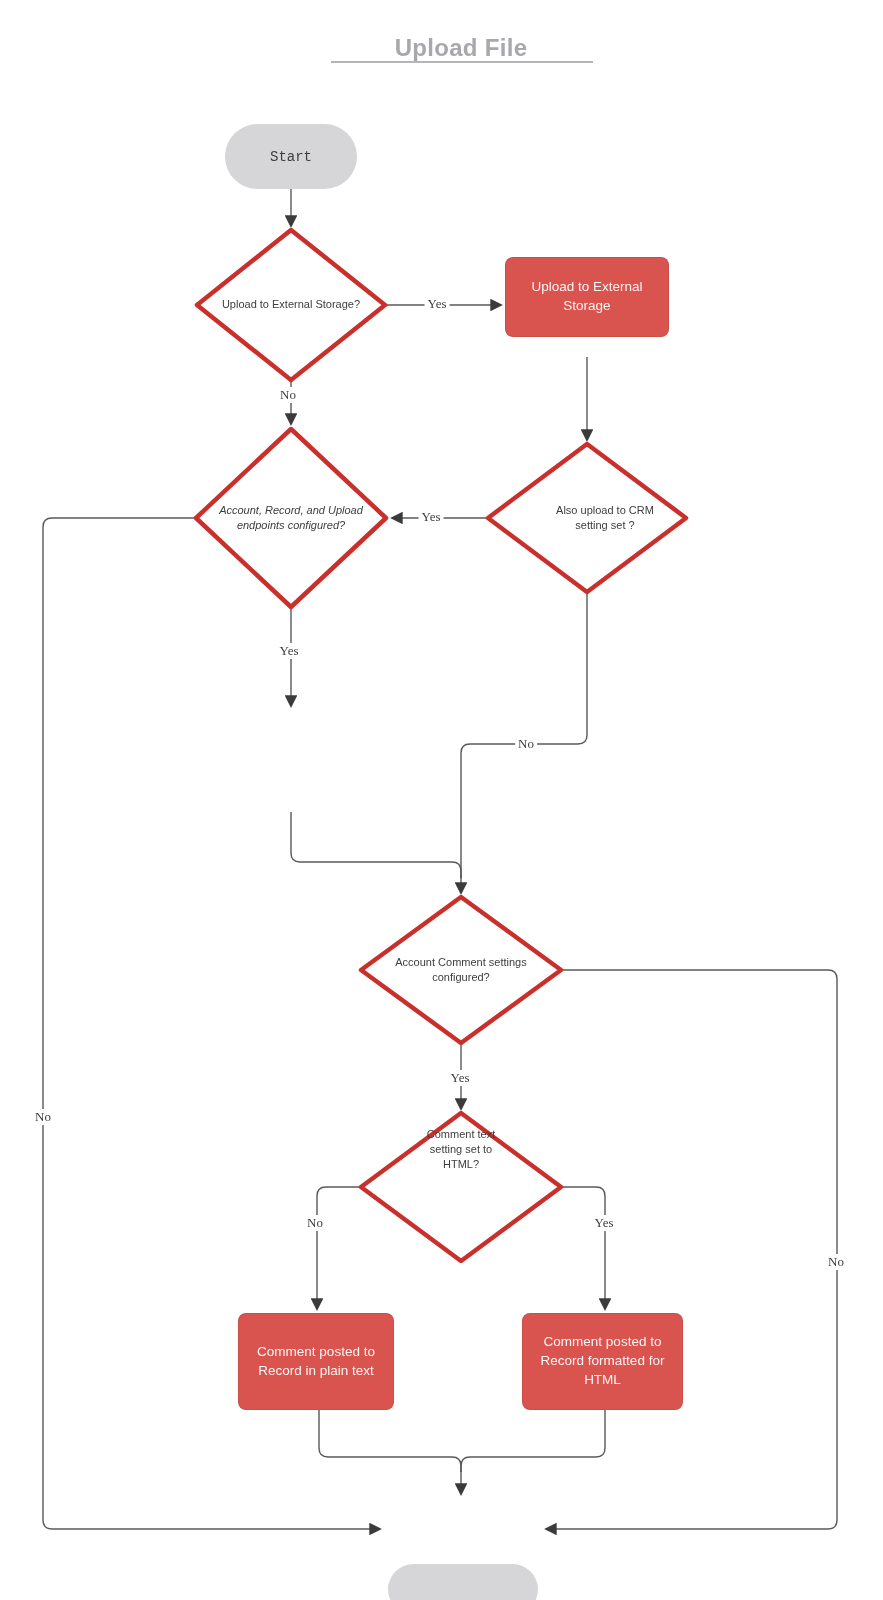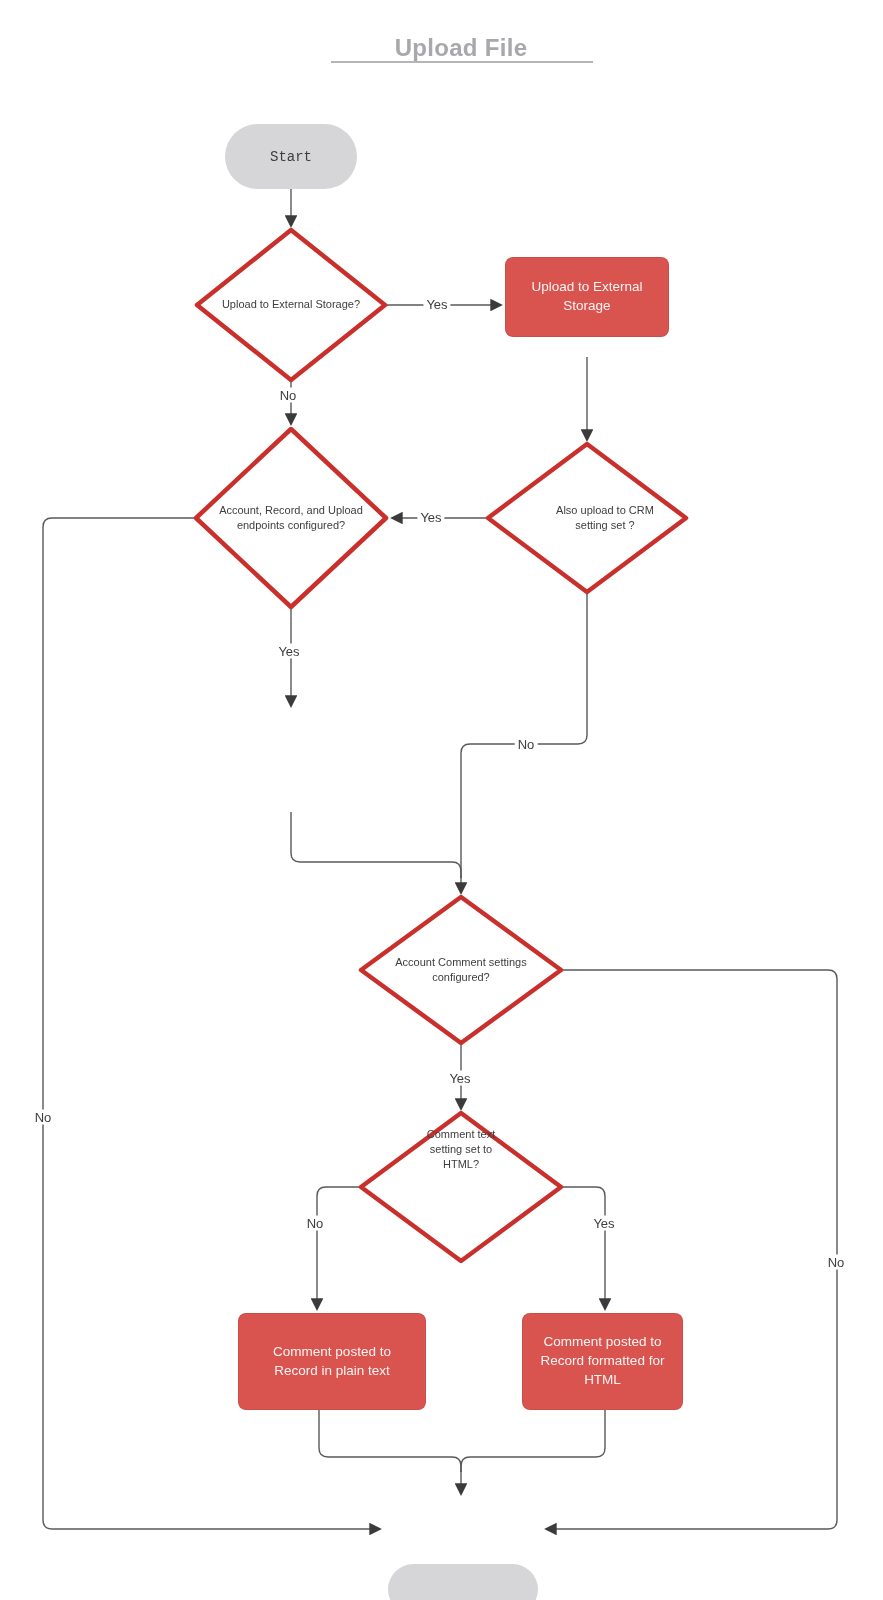--- a/index.html
+++ b/index.html
@@ -35,21 +35,21 @@
     color:var(--process_text);font-size:13.5px;line-height:1.4;
   }
   .process .inner{display:block;}
   .terminal{
     position:absolute;background:var(--terminal_fill);border-radius:33px;
     display:flex;align-items:center;justify-content:center;
     font-size:14px;color:var(--node_text);font-family:Liberation Mono, monospace;
   }
   .edge-label{
     position:absolute;transform:translate(-50%,-50%);
-    background:#ffffff;padding:0 3px;font-size:13px;color:#3d3d3d;white-space:nowrap;
+    background:#ffffff;padding:0 3px;font-size:13px;color:#3d3d3d;white-space:nowrap;font-family:Liberation Serif, serif;
   }
   .page-title{
     position:absolute;left:330px;top:34px;width:262px;
     text-align:center;font-size:24px;font-weight:bold;color:var(--title_text);
     letter-spacing:0.3px;
   }
   .title-rule{position:absolute;left:331px;top:61px;width:262px;height:2px;background:var(--underline);}
 </style>
 </head>
 <body>
@@ -93,28 +93,28 @@
 
   <div class="terminal" style="left:225px;top:124px;width:132px;height:65px;">
     <span>Start</span>
   </div>
   <div class="terminal" style="left:388px;top:1564px;width:150px;height:51px;border-radius:32px;align-items:flex-end;">
     <span>End</span>
   </div>
 
   <div class="node-label" style="left:291px;top:305px;width:150px;">Upload to External Storage?</div>
   <div class="node-label" style="left:605px;top:518px;width:125px;">Also upload to CRM setting set ?</div>
-  <div class="node-label" style="left:291px;top:518px;width:150px;">Account, Record, and Upload endpoints configured?</div>
+  <div class="node-label" style="left:291px;top:518px;width:150px;font-style:italic;">Account, Record, and Upload endpoints configured?</div>
   <div class="node-label" style="left:461px;top:970px;width:140px;">Account Comment settings configured?</div>
   <div class="node-label" style="left:461px;top:1150px;width:100px;">Comment text setting set to HTML?</div>
 
   <div class="process" style="left:505px;top:257px;width:164px;height:80px;">
     <span class="inner" style="width:135px;">Upload to External Storage</span>
   </div>
-  <div class="process" style="left:238px;top:1313px;width:188px;height:97px;">
+  <div class="process" style="left:238px;top:1313px;width:156px;height:97px;">
     <span class="inner" style="width:145px;">Comment posted to Record in plain text</span>
   </div>
   <div class="process" style="left:522px;top:1313px;width:161px;height:97px;">
     <span class="inner" style="width:150px;">Comment posted to Record formatted for HTML</span>
   </div>
 
   <span class="edge-label" style="left:437px;top:304px;">Yes</span>
   <span class="edge-label" style="left:288px;top:395px;">No</span>
   <span class="edge-label" style="left:431px;top:517px;">Yes</span>
   <span class="edge-label" style="left:526px;top:744px;">No</span>

